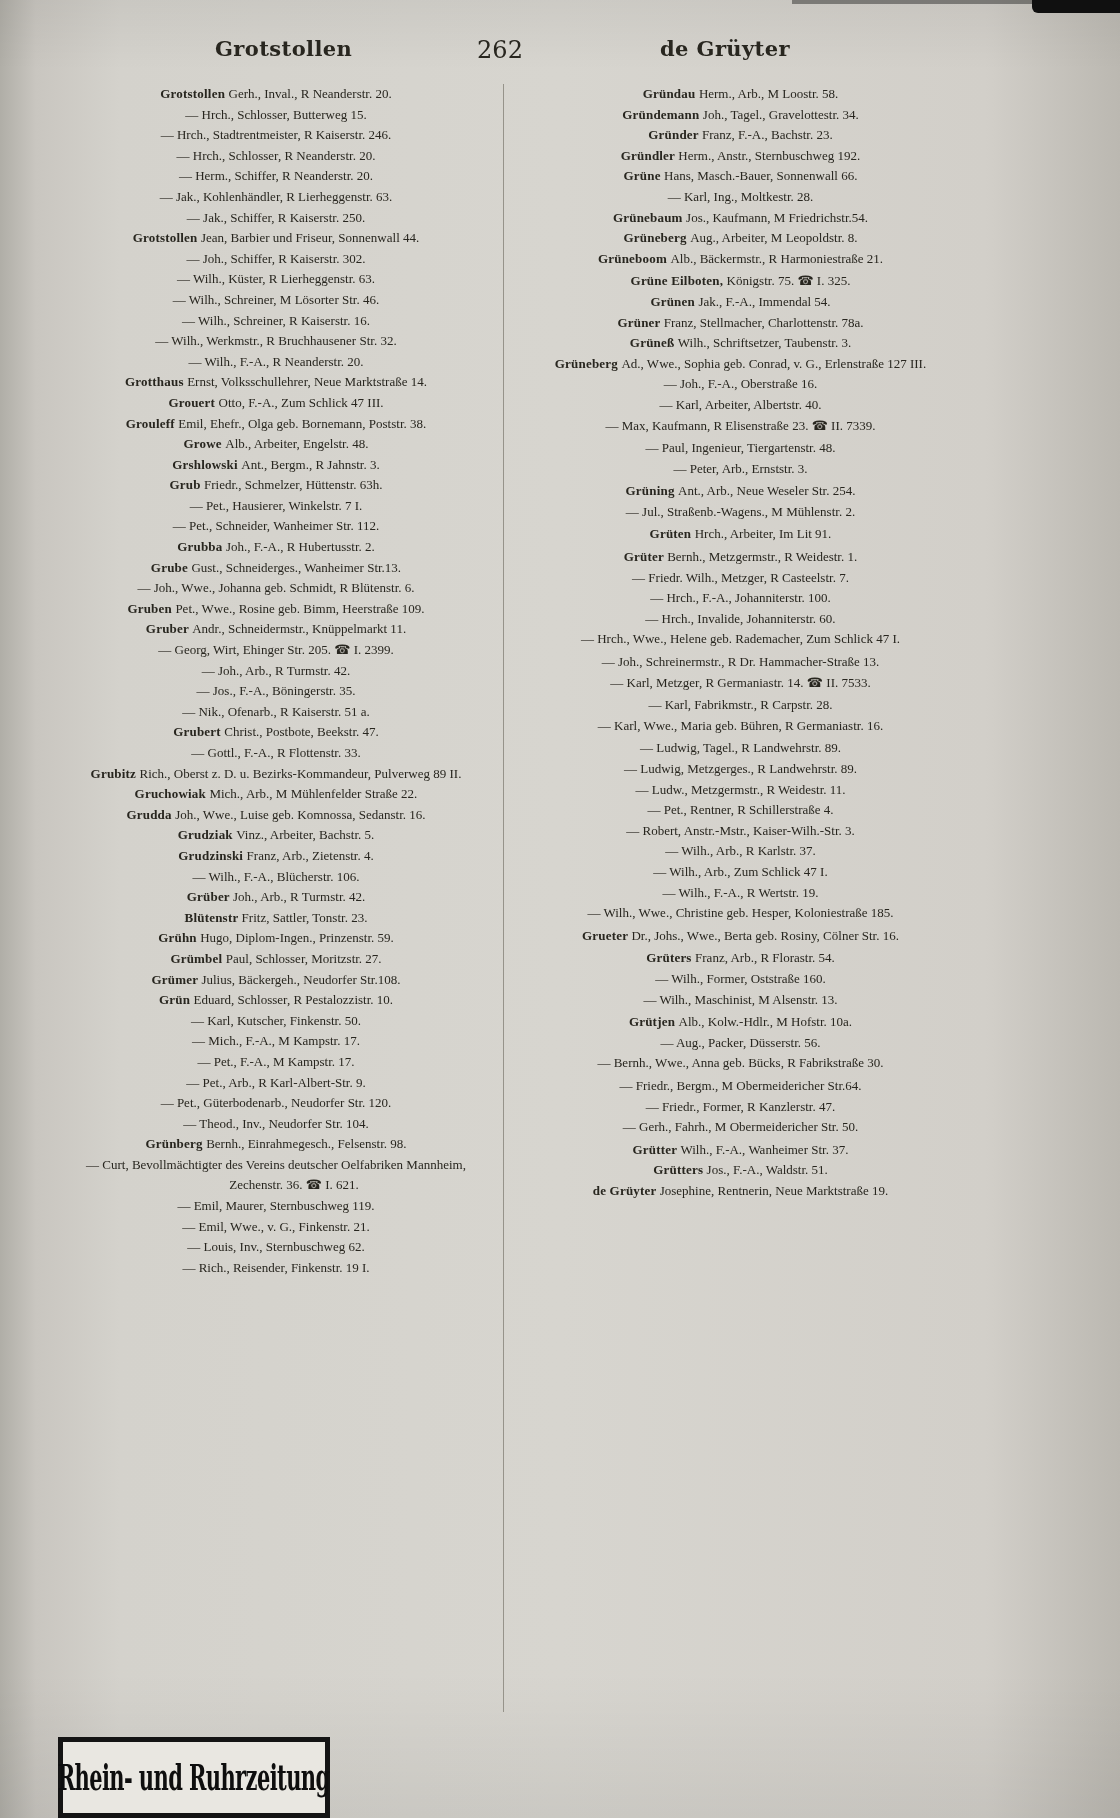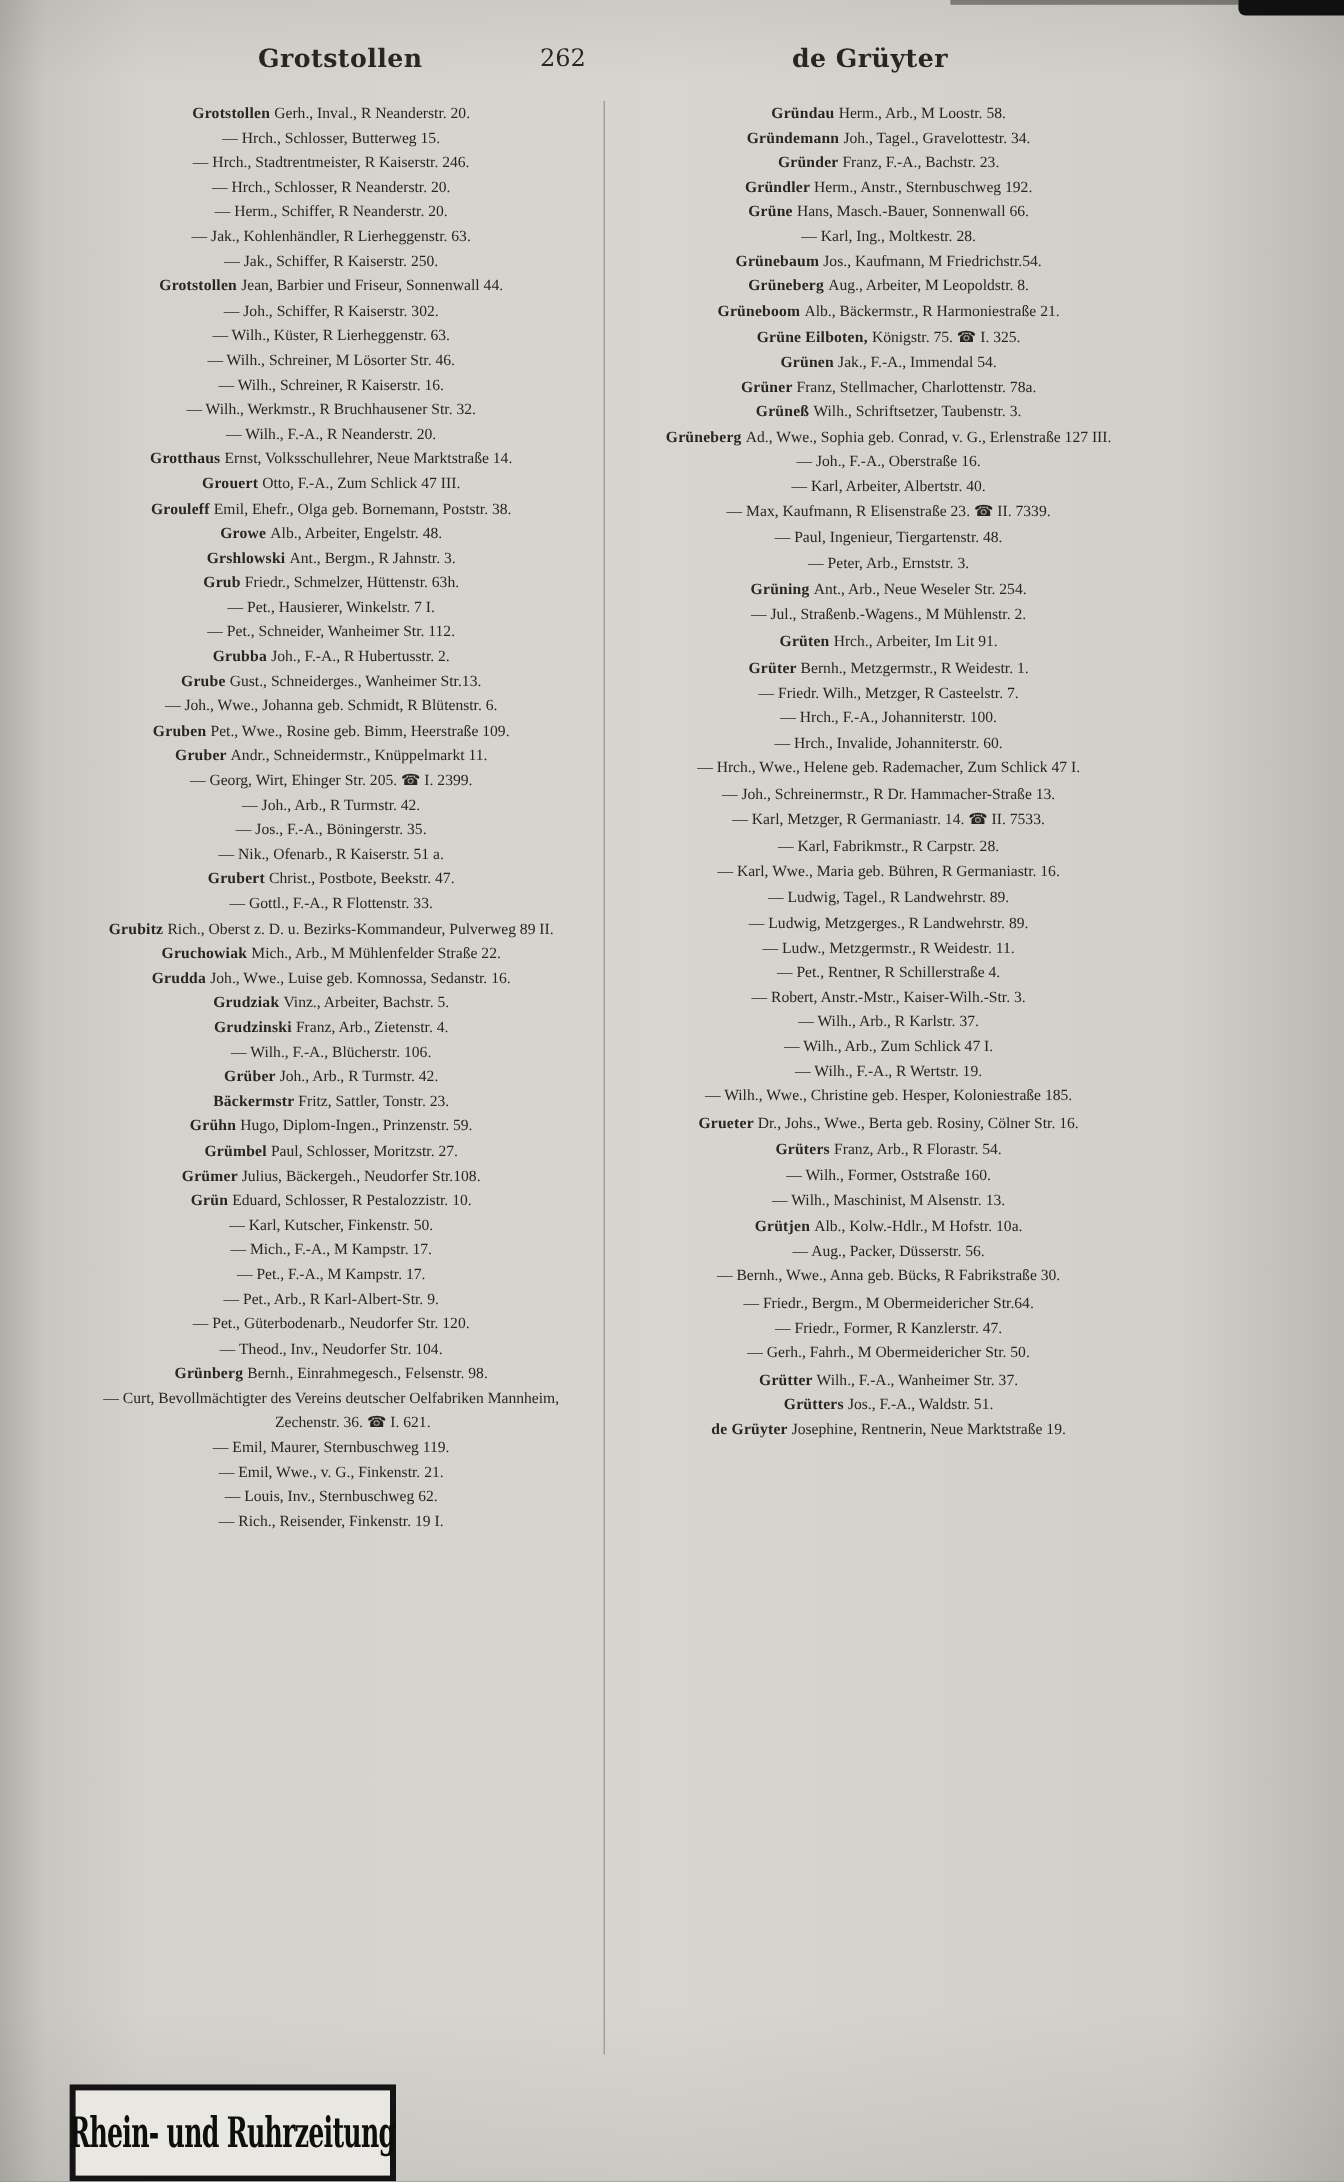--- a/index.html
+++ b/index.html
@@ -8,21 +8,21 @@
     background:
       linear-gradient(180deg, rgba(0,0,0,.05), rgba(0,0,0,0) 70px, rgba(0,0,0,0) 92%, rgba(0,0,0,.06)),
       linear-gradient(90deg,#b0aea7 0,#c9c6c0 36px,#d4d2cc 120px,#d7d5cf 50%,#d2cfc9 88%,#bbb8b1 100%);
     font-family:"DejaVu Serif","Liberation Serif",serif;color:#28261f;
   }
   .blot{position:absolute;top:0;right:0;width:88px;height:13px;background:#101010;border-radius:0 0 0 6px;}
   .blot2{position:absolute;top:0;right:88px;width:240px;height:4px;background:#3a3a38;opacity:.55;}
 
   .header{position:absolute;top:36px;left:0;width:100%;height:28px;}
   .h-left{position:absolute;left:215px;font-weight:bold;font-size:21px;letter-spacing:.4px;}
-  .h-center{position:absolute;left:450px;width:100px;font-size:20px;}
+  .h-center{position:absolute;left:450px;width:100px;text-align:center;font-size:24px;}
   .h-right{position:absolute;left:660px;font-weight:bold;font-size:21px;letter-spacing:.4px;}
 
   .col-divider{position:absolute;left:503px;top:84px;height:1628px;width:1px;background:#96938a;}
 
   .col{position:absolute;top:84px;font-size:13px;line-height:20.6px;text-align:center;font-family:Liberation Serif, serif;}
   .col-left{left:58px;width:436px;}
   .col-right{left:517px;width:447px;}
   .entry{padding-left:36px;text-indent:-36px;}
   .entry.gap{margin-top:2px;}
   .surname{font-weight:bold;letter-spacing:.2px;}
@@ -88,21 +88,21 @@
       <div class="entry">— Nik., Ofenarb., R Kaiserstr. 51 a.</div>
       <div class="entry"><span class="surname">Grubert </span>Christ., Postbote, Beekstr. 47.</div>
       <div class="entry">— Gottl., F.-A., R Flottenstr. 33.</div>
       <div class="entry"><span class="surname">Grubitz </span>Rich., Oberst z. D. u. Bezirks-Kommandeur, Pulverweg 89 II.</div>
       <div class="entry"><span class="surname">Gruchowiak </span>Mich., Arb., M Mühlenfelder Straße 22.</div>
       <div class="entry"><span class="surname">Grudda </span>Joh., Wwe., Luise geb. Komnossa, Sedanstr. 16.</div>
       <div class="entry"><span class="surname">Grudziak </span>Vinz., Arbeiter, Bachstr. 5.</div>
       <div class="entry"><span class="surname">Grudzinski </span>Franz, Arb., Zietenstr. 4.</div>
       <div class="entry">— Wilh., F.-A., Blücherstr. 106.</div>
       <div class="entry"><span class="surname">Grüber </span>Joh., Arb., R Turmstr. 42.</div>
-      <div class="entry"><span class="surname">Bäckermstr </span>Fritz, Sattler, Tonstr. 23.</div>
+      <div class="entry"><span class="surname">Blütenstr </span>Fritz, Sattler, Tonstr. 23.</div>
       <div class="entry"><span class="surname">Grühn </span>Hugo, Diplom-Ingen., Prinzenstr. 59.</div>
       <div class="entry"><span class="surname">Grümbel </span>Paul, Schlosser, Moritzstr. 27.</div>
       <div class="entry"><span class="surname">Grümer </span>Julius, Bäckergeh., Neudorfer Str.108.</div>
       <div class="entry"><span class="surname">Grün </span>Eduard, Schlosser, R Pestalozzistr. 10.</div>
       <div class="entry">— Karl, Kutscher, Finkenstr. 50.</div>
       <div class="entry">— Mich., F.-A., M Kampstr. 17.</div>
       <div class="entry">— Pet., F.-A., M Kampstr. 17.</div>
       <div class="entry">— Pet., Arb., R Karl-Albert-Str. 9.</div>
       <div class="entry">— Pet., Güterbodenarb., Neudorfer Str. 120.</div>
       <div class="entry">— Theod., Inv., Neudorfer Str. 104.</div>

